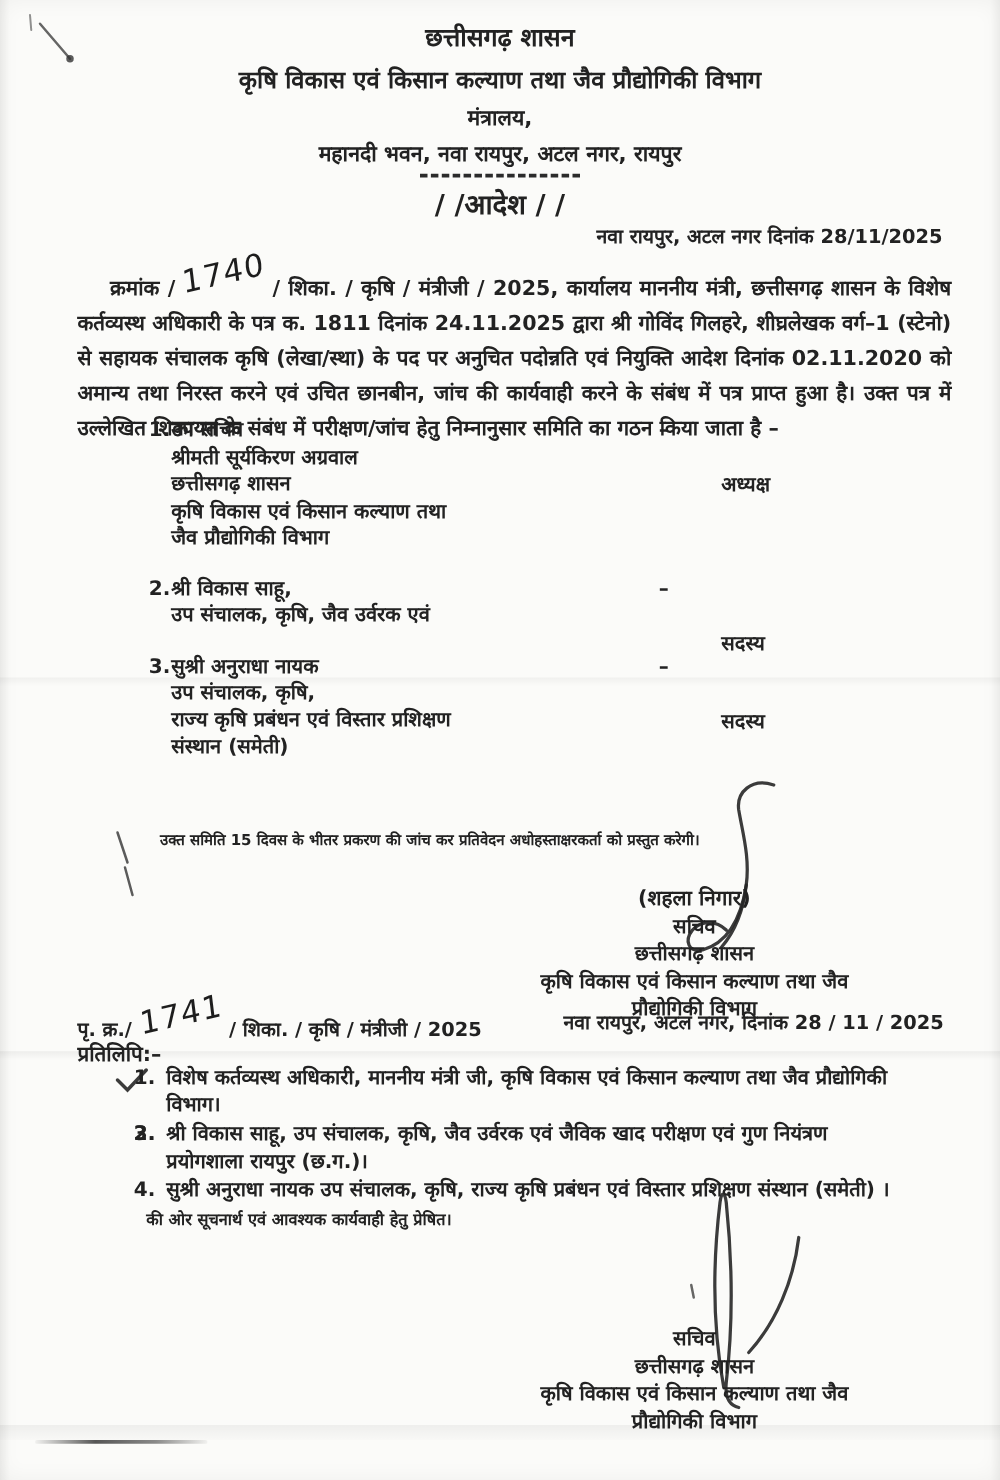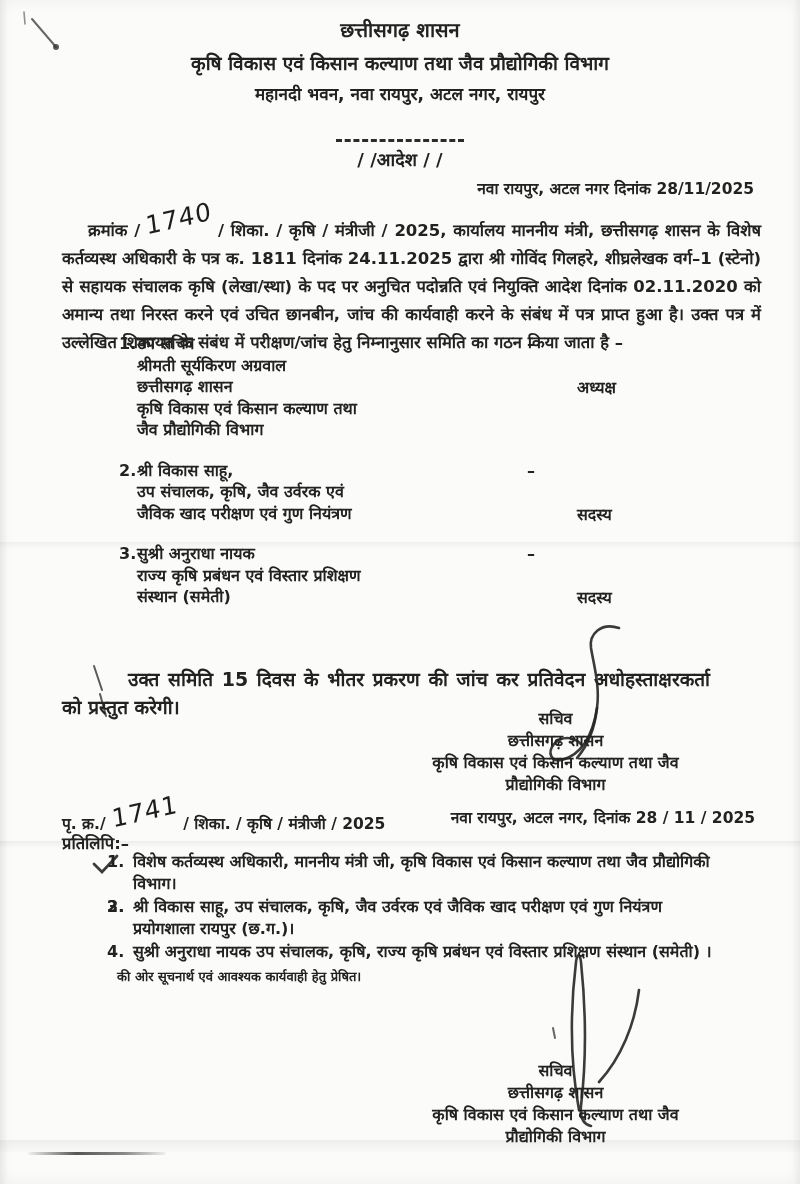--- a/index.html
+++ b/index.html
@@ -10,42 +10,42 @@
     box-shadow:inset 0 0 18px rgba(0,0,0,0.05);
   }
   .abs{position:absolute;}
   
   .hdr{top:16px;left:0;width:100%;text-align:center;font-weight:700;}
   .hdr-gov{font-size:20px;}
   .hdr-dept{font-size:19px;margin-top:7px;}
   .hdr-min{font-size:17px;margin-top:6px;}
   .hdr-addr{font-size:17px;margin-top:6px;}
   .divider{top:139px;left:336px;width:128px;border-top:3px dashed #2b2b2b;}
-  .order-title{top:147px;left:0;width:100%;text-align:center;font-size:18px;font-weight:700;}
+  .order-title{top:147px;left:0;width:100%;text-align:center;font-size:22px;font-weight:700;}
   .dateline-top{top:177px;right:46px;font-size:15.5px;font-weight:700;text-align:right;}
   
   .body-para{
     top:197px;left:62px;width:699px;font-size:16.5px;font-weight:600;
     line-height:28px;text-align:justify;text-indent:26px;
   }
   .hw{
     display:inline-block;font-size:25px;font-weight:500;letter-spacing:1px;
     transform:rotate(-13deg) skewX(-6deg);position:relative;top:-9px;margin:0 5px;
     color:#1d1d1d;text-indent:0;
   }
   
   .committee{top:333px;left:119px;width:560px;font-size:16px;font-weight:600;line-height:21.5px;}
   .c-item{position:relative;margin-bottom:19px;}
   .c-num{position:absolute;left:0;top:0;}
   .c-body{margin-left:18px;}
   .c-dash{position:absolute;left:408px;top:0;}
   .c-role{position:absolute;left:458px;top:0;margin-top:44px;}
   
   .closing-para{
-    top:646px;left:62px;width:648px;font-size:19px;font-weight:600;
+    top:646px;left:62px;width:648px;font-size:12px;font-weight:600;
     line-height:28px;text-align:justify;text-indent:66px;
   }
   
   .sig-block{left:408px;width:295px;text-align:center;font-size:16px;font-weight:700;line-height:22px;}
   .sig1{top:708px;}
   .sig2{top:1060px;}
   .sig-name{font-size:16.5px;}
   
   .ref2-row{top:806px;left:62px;width:693px;display:flex;justify-content:space-between;
     font-size:15.5px;font-weight:600;}
@@ -90,20 +90,21 @@
   </svg>
 
   <svg class="abs" style="left:84px;top:662px;" width="40" height="60">
     <path class="ink" d="M10 4 L18 28" style="stroke-width:2;opacity:0.75"></path>
     <path class="ink" d="M16 32 L22 54" style="stroke-width:2;opacity:0.75"></path>
   </svg>
 
   <div class="abs hdr">
     <div class="hdr-gov">छत्तीसगढ़ शासन</div>
     <div class="hdr-dept">कृषि विकास एवं किसान कल्याण तथा जैव प्रौद्योगिकी विभाग</div>
+    <div class="hdr-min">मंत्रालय,</div>
     <div class="hdr-addr">महानदी भवन, नवा रायपुर, अटल नगर, रायपुर</div>
   </div>
   <div class="abs divider"></div>
   <div class="abs order-title">/ /आदेश / /</div>
 
   <div class="abs dateline-top">नवा रायपुर, अटल नगर दिनांक  28/11/2025</div>
 
   <p class="abs body-para"><span>क्रमांक /</span><span class="hw">1740</span><span>/ शिका. / कृषि / मंत्रीजी / 2025, कार्यालय माननीय मंत्री, छत्तीसगढ़ शासन के विशेष कर्तव्यस्थ अधिकारी के पत्र क. 1811 दिनांक 24.11.2025 द्वारा श्री गोविंद गिलहरे, शीघ्रलेखक वर्ग–1 (स्टेनो) से सहायक संचालक कृषि (लेखा/स्था) के पद पर अनुचित पदोन्नति एवं नियुक्ति आदेश दिनांक 02.11.2020 को अमान्य तथा निरस्त करने एवं उचित छानबीन, जांच की कार्यवाही करने के संबंध में पत्र प्राप्त हुआ है। उक्त पत्र में उल्लेखित शिकायत के संबंध में परीक्षण/जांच हेतु निम्नानुसार समिति का गठन किया जाता है –</span></p>
 
   <div class="abs committee">
@@ -117,45 +118,46 @@
         <div>जैव प्रौद्योगिकी विभाग</div>
       </div>
       <span class="c-dash">–</span>
       <span class="c-role">अध्यक्ष</span>
     </div>
     <div class="c-item">
       <span class="c-num">2.</span>
       <div class="c-body">
         <div>श्री विकास साहू,</div>
         <div>उप संचालक, कृषि, जैव उर्वरक एवं</div>
-        <div>जैविक खाद परीक्षण एवं गुण नियंत्रण</div>
       </div>
       <span class="c-dash">–</span>
       <span class="c-role">सदस्य</span>
     </div>
     <div class="c-item">
       <span class="c-num">3.</span>
       <div class="c-body">
         <div>सुश्री अनुराधा नायक</div>
+        <div>उप संचालक, कृषि,</div>
         <div>राज्य कृषि प्रबंधन एवं विस्तार प्रशिक्षण</div>
         <div>संस्थान (समेती)</div>
       </div>
       <span class="c-dash">–</span>
       <span class="c-role">सदस्य</span>
     </div>
   </div>
 
   <p class="abs closing-para">उक्त समिति 15 दिवस के भीतर प्रकरण की जांच कर प्रतिवेदन अधोहस्ताक्षरकर्ता को प्रस्तुत करेगी।</p>
 
   <svg class="abs" style="left:495px;top:622px;" width="170" height="160">
     <path class="ink" d="M124 6 C106 0 94 12 96 26 C99 44 105 64 102 86 C100 104 94 122 82 136"></path>
     <path class="ink" d="M102 86 C98 112 88 132 67 138 C56 140 52 131 59 122 C66 114 78 114 86 122"></path>
   </svg>
 
   <div class="abs sig-block sig1">
+    <div class="sig-name">(शहला निगार)</div>
     <div>सचिव</div>
     <div>छत्तीसगढ़ शासन</div>
     <div>कृषि विकास एवं किसान कल्याण तथा जैव</div>
     <div>प्रौद्योगिकी विभाग</div>
   </div>
 
   <div class="abs ref2-row">
     <span><span>पृ. क्र./</span><span class="hw">1741</span><span>/ शिका. / कृषि / मंत्रीजी / 2025</span></span>
     <span>नवा रायपुर, अटल नगर, दिनांक  28 / 11 / 2025</span>
   </div>

